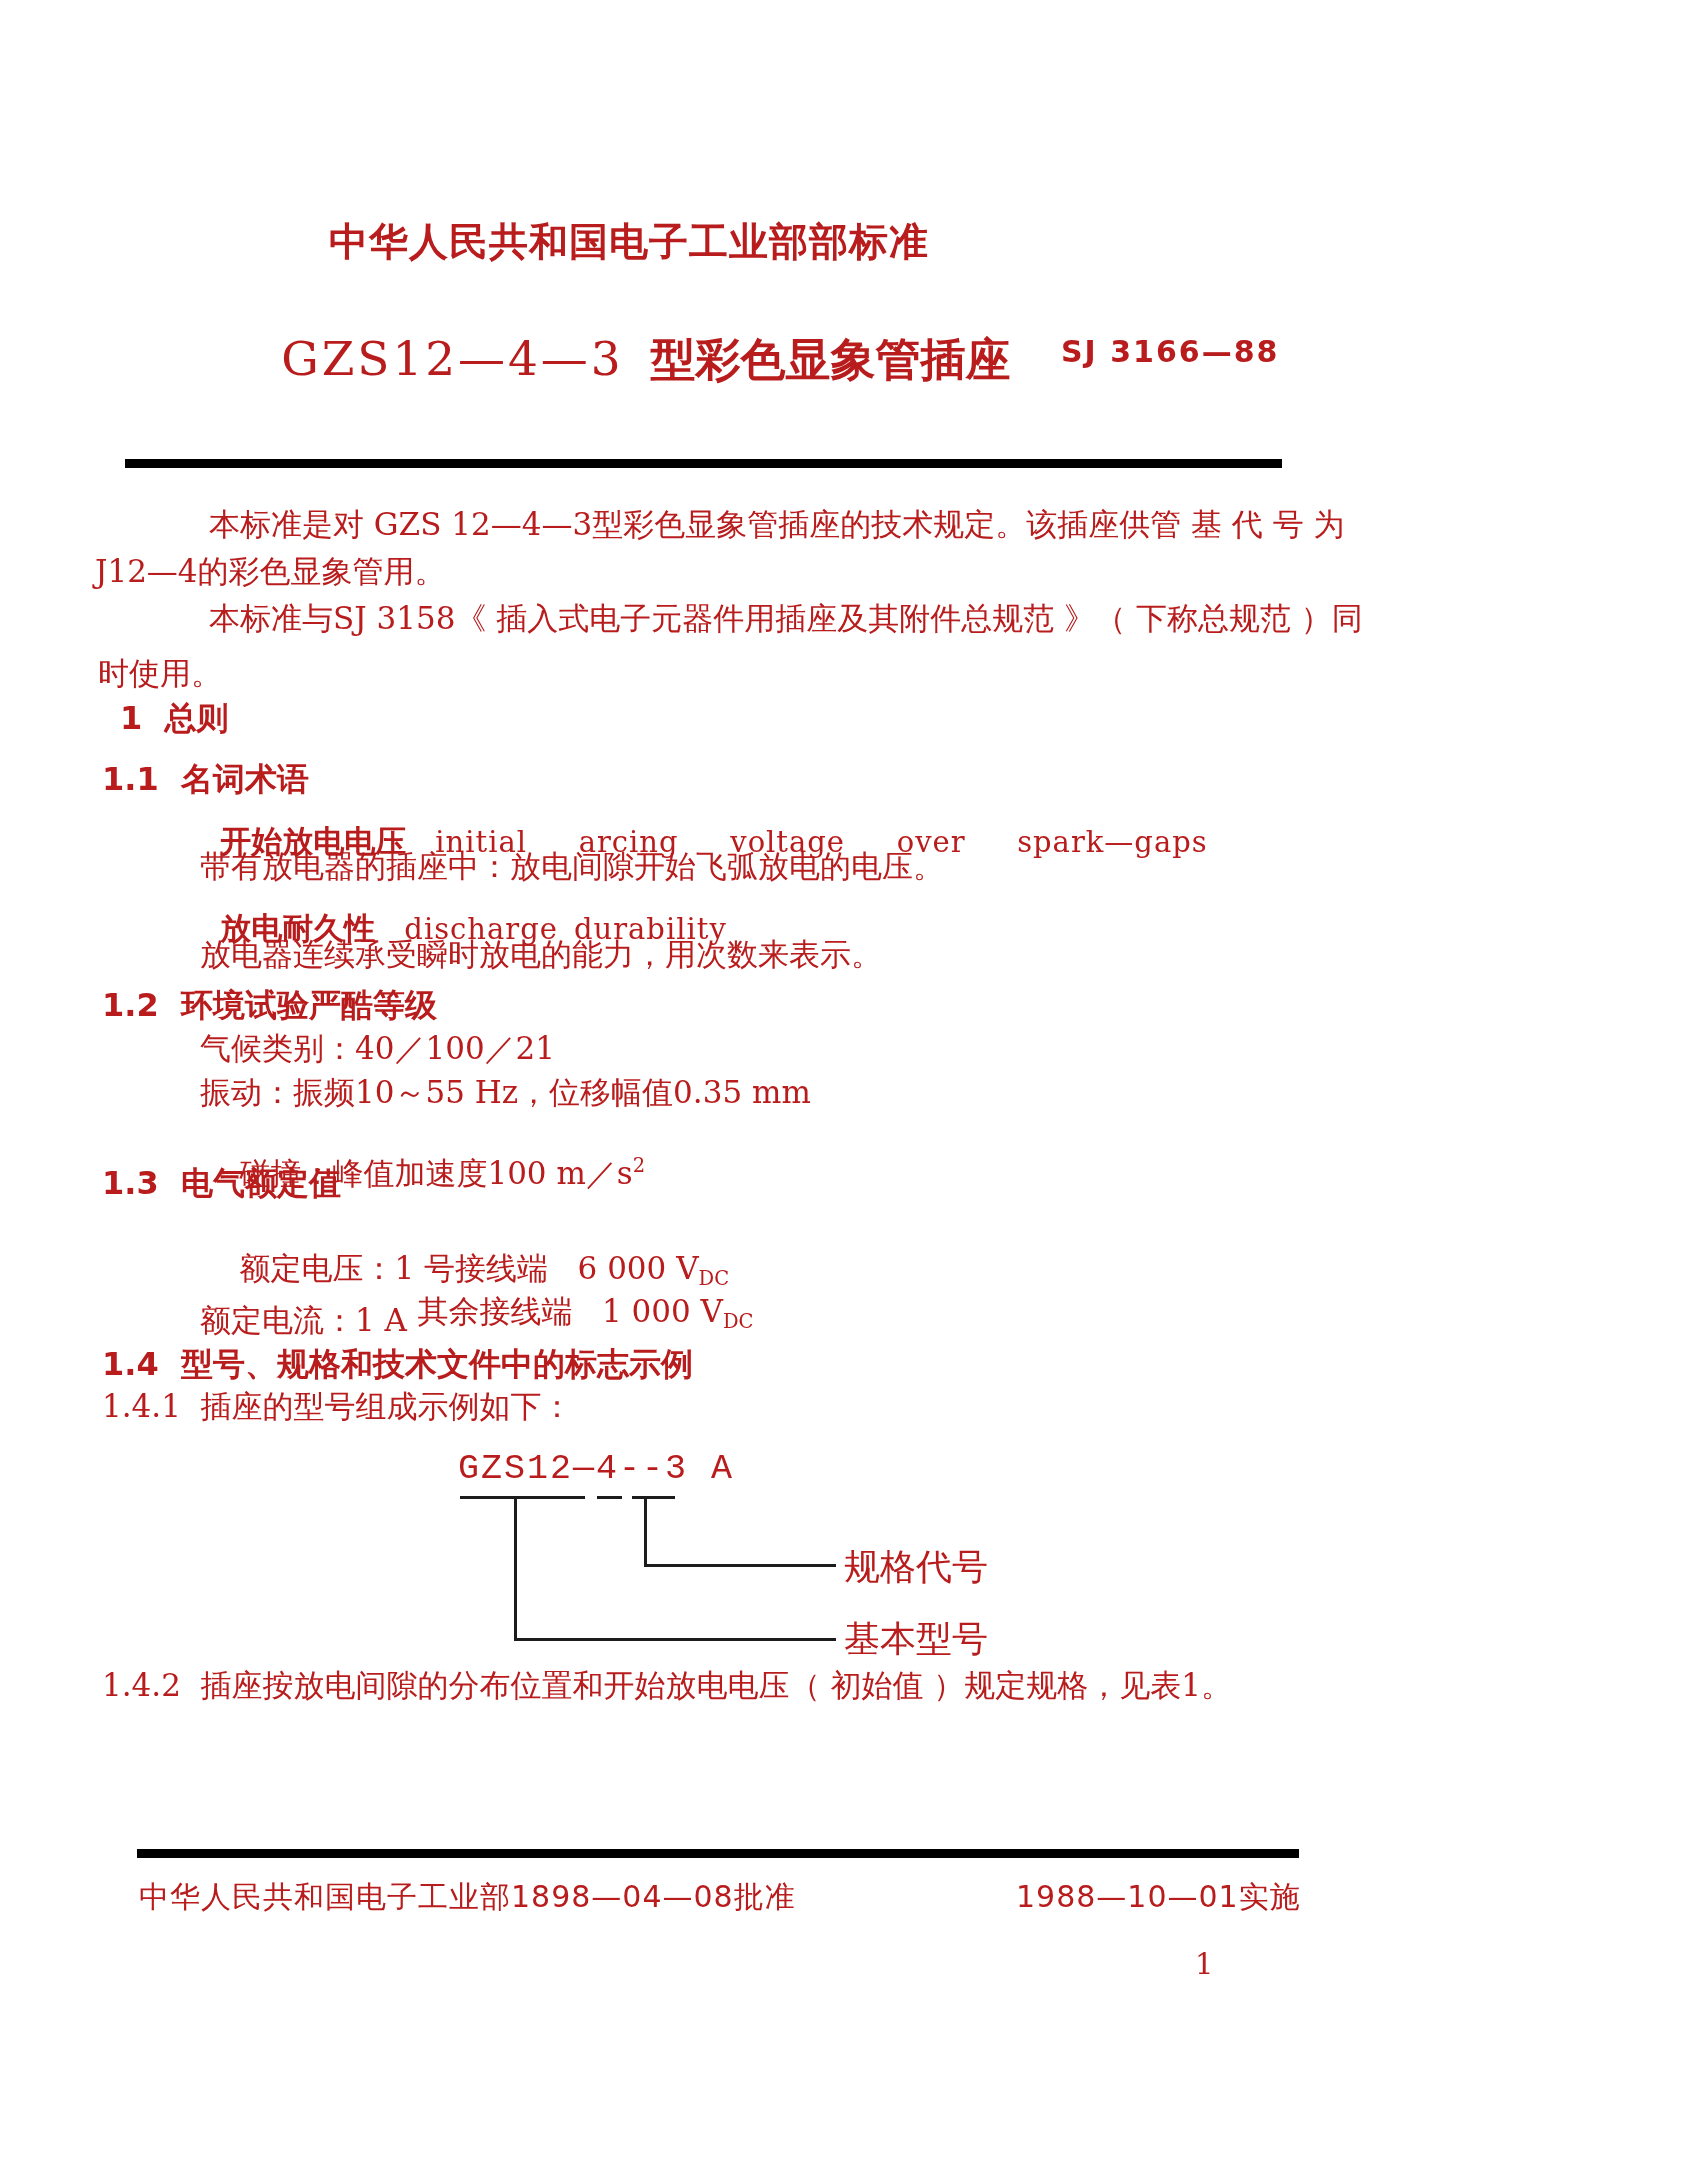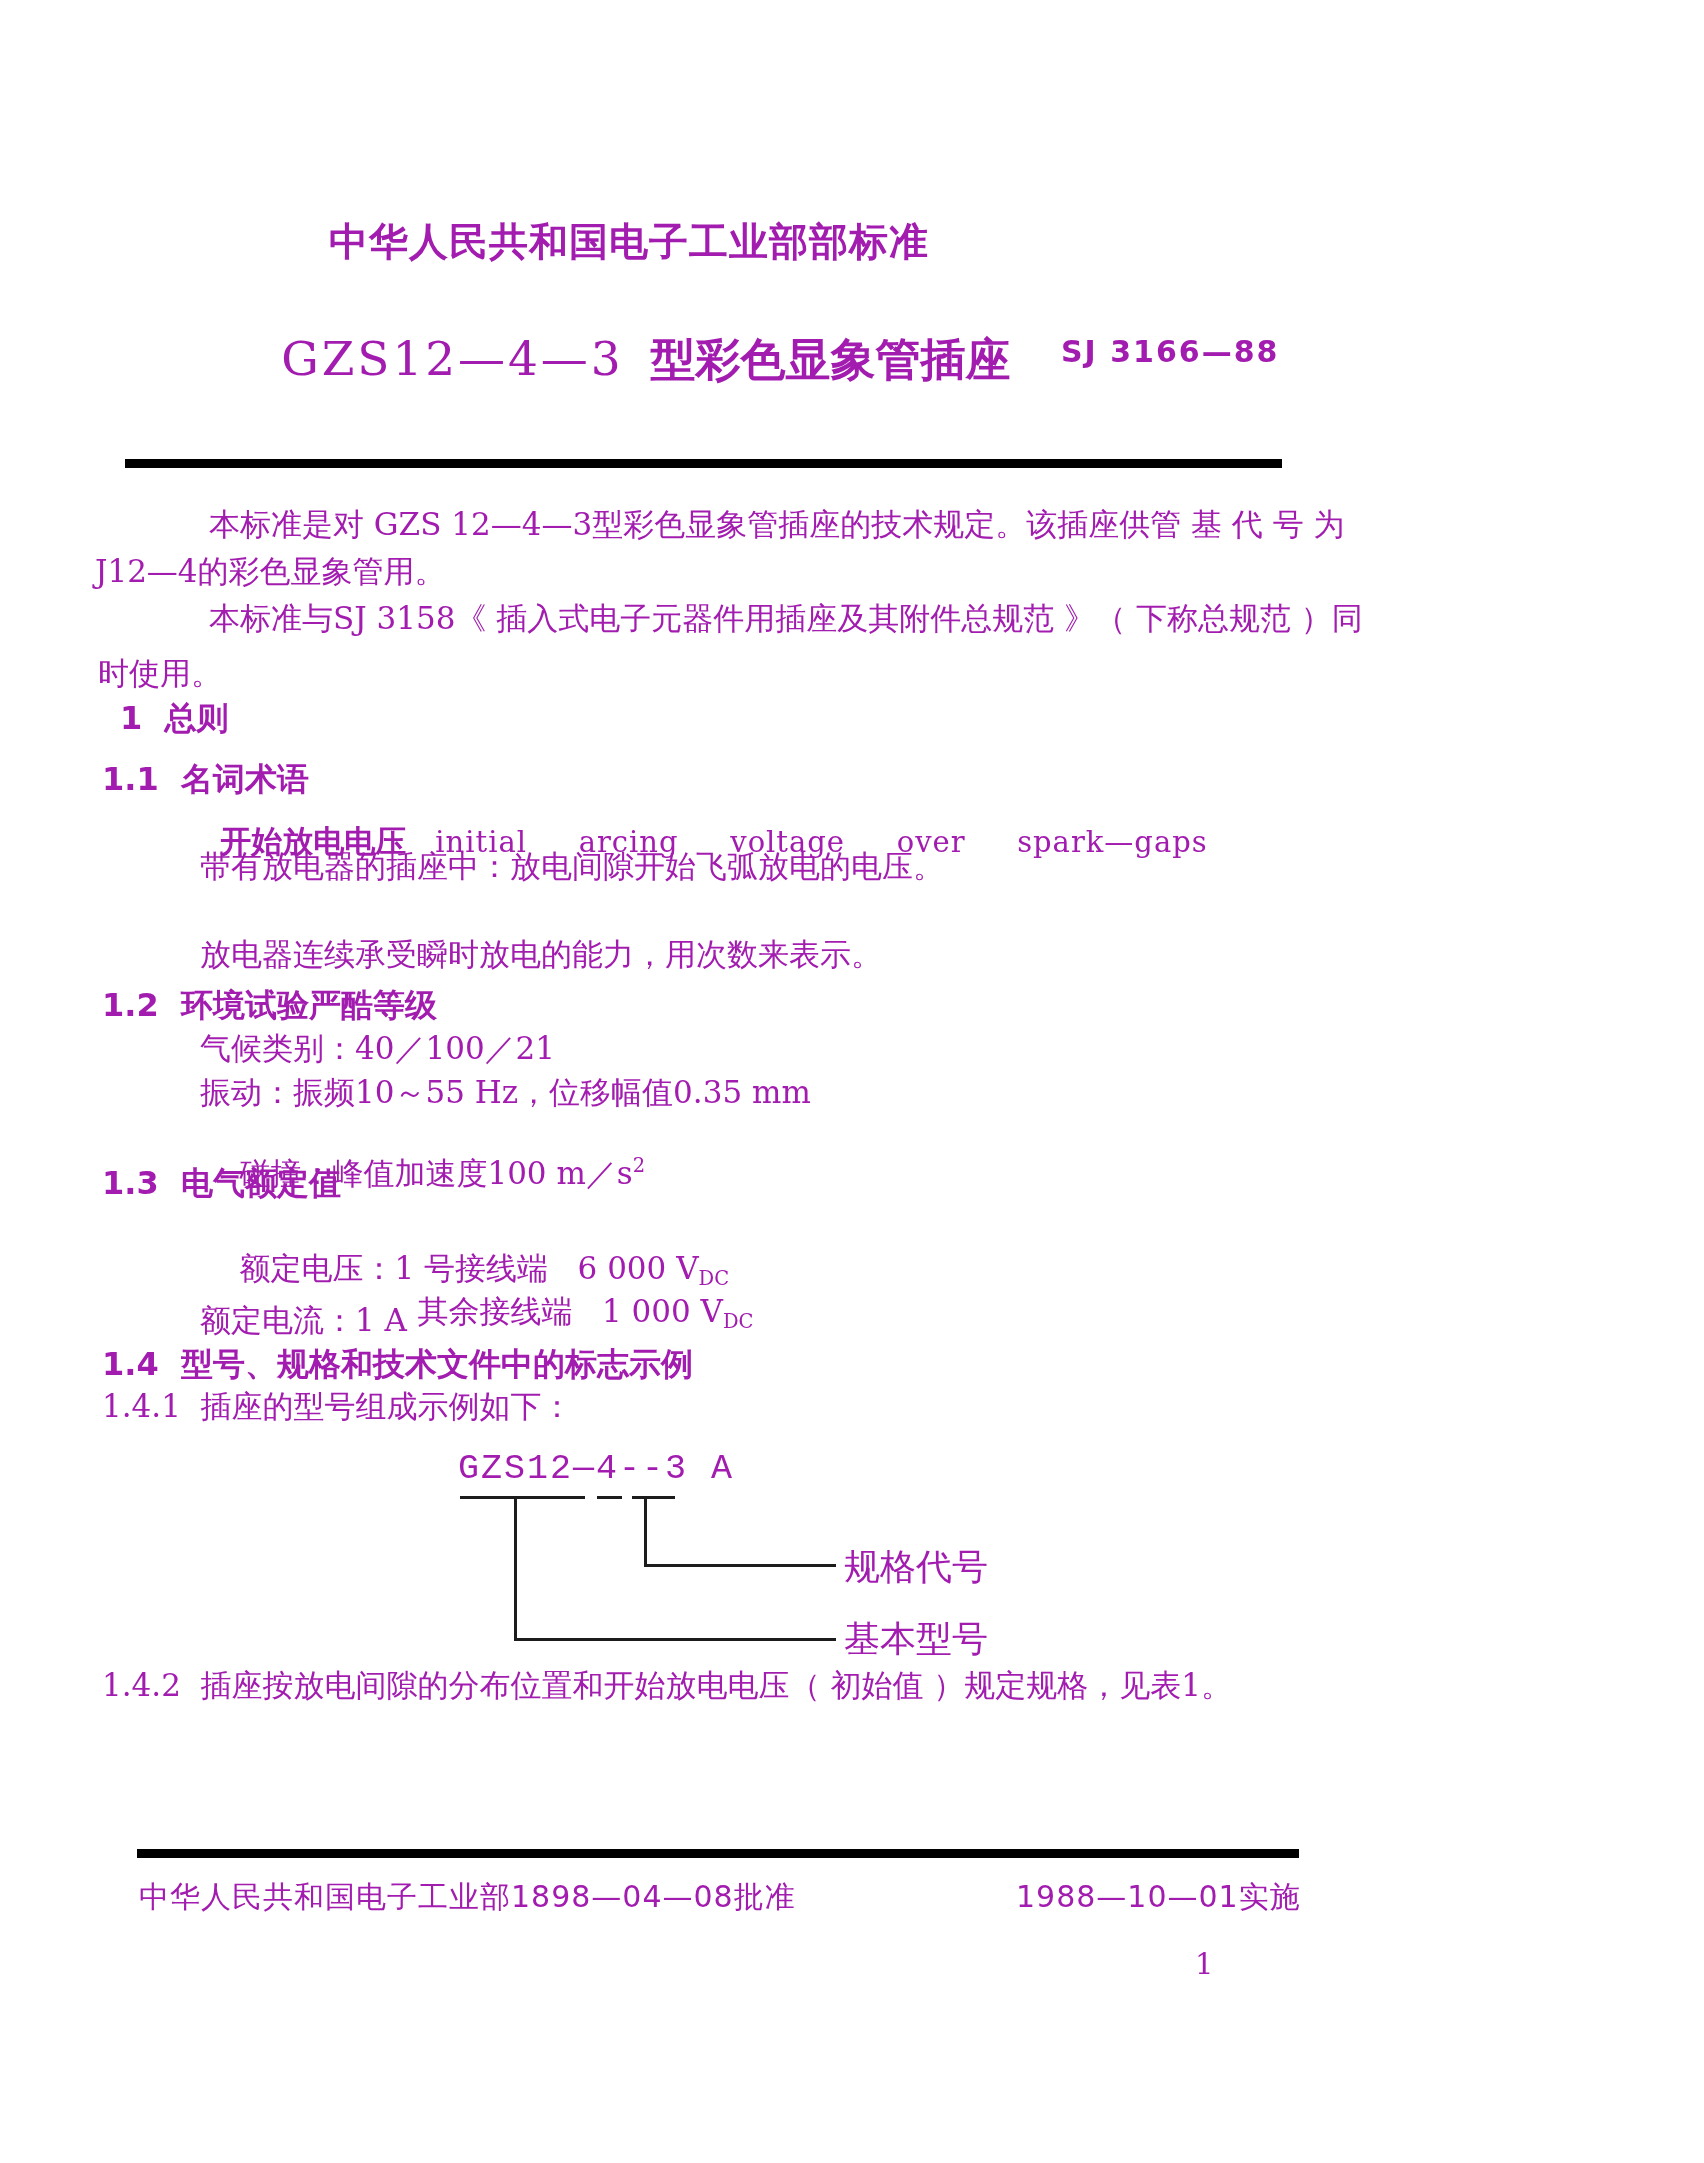--- a/index.html
+++ b/index.html
@@ -1,20 +1,20 @@
 <!DOCTYPE html>
 <html><head>
 <meta charset="utf-8">
 <style>
   html,body{margin:0;padding:0;background:#e8e8e8;}
   .page{
     position:relative;
     width:1705px;height:2163px;
     background:#ffffff;
-    color:#a21caf;
+    color:#b91c1c;
     font-family:"DejaVu Serif","Liberation Serif",serif;
     overflow:hidden;
   }
   .ln{position:absolute;white-space:pre;line-height:1.15;}
   .body{font-size:31px;}
   .heading{font-size:32px;font-weight:bold;font-family:"DejaVu Sans","Liberation Sans",sans-serif;}
   .authority{
     font-size:39px;font-weight:bold;letter-spacing:1px;
     font-family:"DejaVu Sans","Liberation Sans",sans-serif;
   }
@@ -76,20 +76,23 @@
 
   <div class="ln heading" style="left:120px;top:700px">1  总则</div>
 
   <div class="ln heading" style="left:102px;top:761px">1.1  名词术语</div>
 
   <div class="ln" style="left:200px;top:806px">
     <span class="term">开始放电电压</span><span class="en">initial  arcing  voltage  over  spark—gaps</span>
   </div>
   <div class="ln body" style="left:200px;top:849px">带有放电器的插座中：放电间隙开始飞弧放电的电压。</div>
 
+  <div class="ln" style="left:200px;top:893px">
+    <span class="term">放电耐久性</span><span class="en en-tight">discharge durability</span>
+  </div>
   <div class="ln body" style="left:200px;top:937px">放电器连续承受瞬时放电的能力，用次数来表示。</div>
 
   <div class="ln heading" style="left:102px;top:987px">1.2  环境试验严酷等级</div>
   <div class="ln body" style="left:200px;top:1031px">气候类别：40／100／21</div>
   <div class="ln body" style="left:200px;top:1075px">振动：振频10～55 Hz，位移幅值0.35 mm</div>
   <div class="ln body" style="left:200px;top:1119px">
     <span>碰撞：峰值加速度100 m／s</span><sup>2</sup>
   </div>
 
   <div class="ln heading" style="left:102px;top:1165px">1.3  电气额定值</div>

